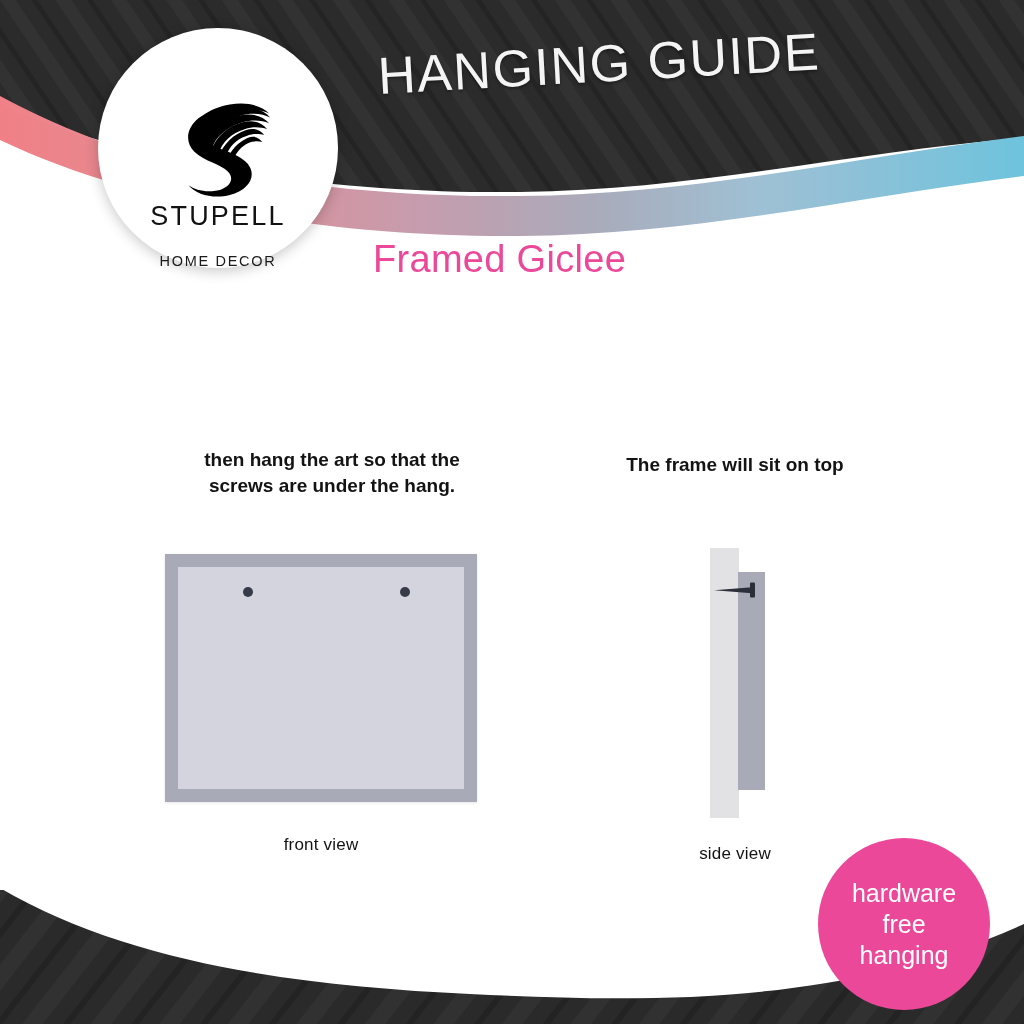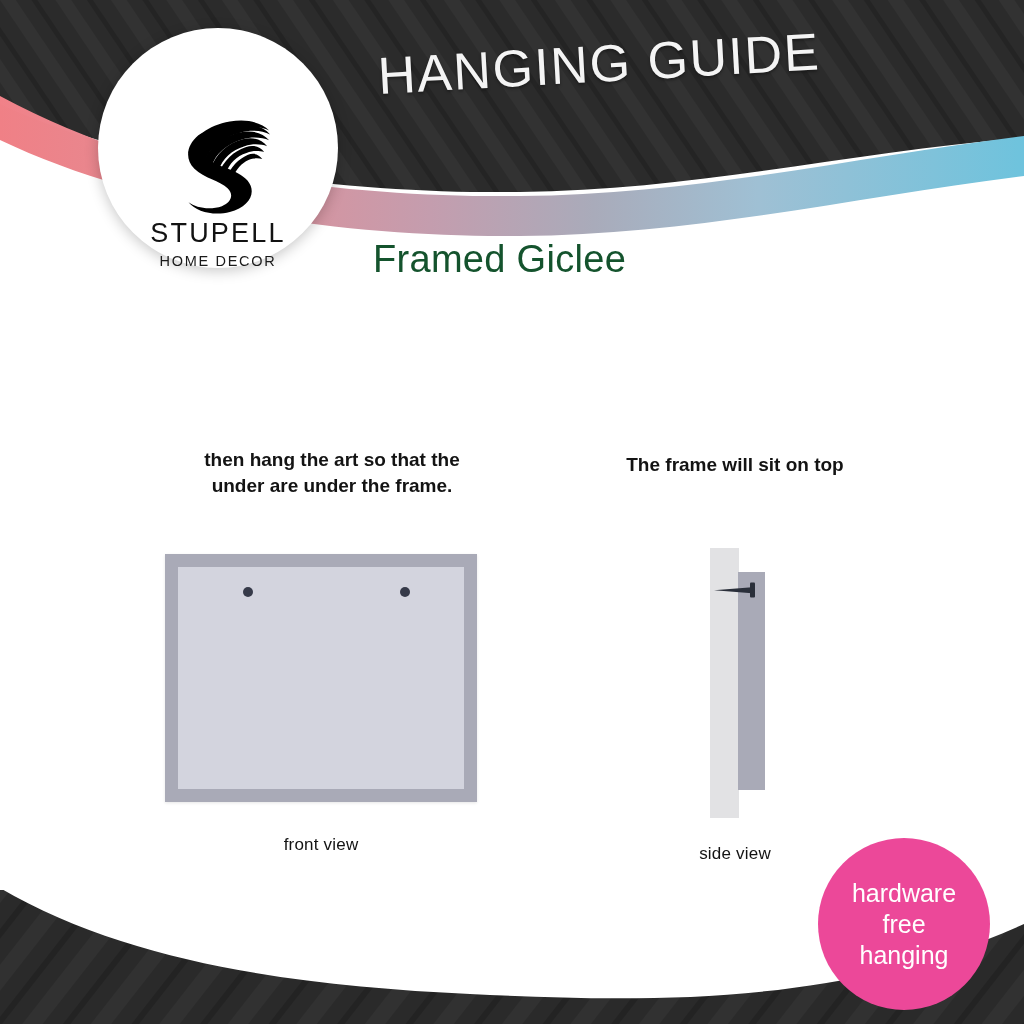--- a/index.html
+++ b/index.html
@@ -52,21 +52,21 @@
     line-height: 1;
     margin-top: 4px;
     font-family: "Liberation Sans", sans-serif;
   }
   .logo-sub {
     font-size: 14.5px;
     letter-spacing: 1.7px;
     color: #1a1a1a;
     font-weight: 400;
     line-height: 1;
-    margin-top: 7px;
+    margin-top: 24px;
     font-family: "Liberation Sans", sans-serif;
   }
 
   
   .header-title {
     position: absolute;
     left: 378px;
     top: 46px;
     font-size: 52px;
     letter-spacing: 1.6px;
@@ -77,21 +77,21 @@
     text-shadow: 0 2px 3px rgba(0,0,0,0.35);
     white-space: nowrap;
   }
 
   
   .product-name {
     position: absolute;
     left: 373px;
     top: 238px;
     font-size: 38px;
-    color: #14532d;
+    color: #ec4899;
     font-weight: 400;
     letter-spacing: 0.3px;
     white-space: nowrap;
   }
 
   
   .main-instruction {
     position: absolute;
     left: 0;
     top: 338px;
@@ -281,21 +281,21 @@
     <div class="logo-sub">HOME DECOR</div>
   </div>
 
   <div class="header-title">HANGING GUIDE</div>
 
   <div class="product-name">Framed Giclee</div>
 
 
   <div class="caption caption-left">
     <div>then hang the art so that the</div>
-    <div>under are under the frame.</div>
+    <div>screws are under the hang.</div>
   </div>
 
   <div class="caption caption-right">
     <div>The frame will sit on top</div>
   </div>
 
   <div class="front-frame">
     <div class="front-frame-inner">
       <div class="screw-dot left"></div>
       <div class="screw-dot right"></div>

